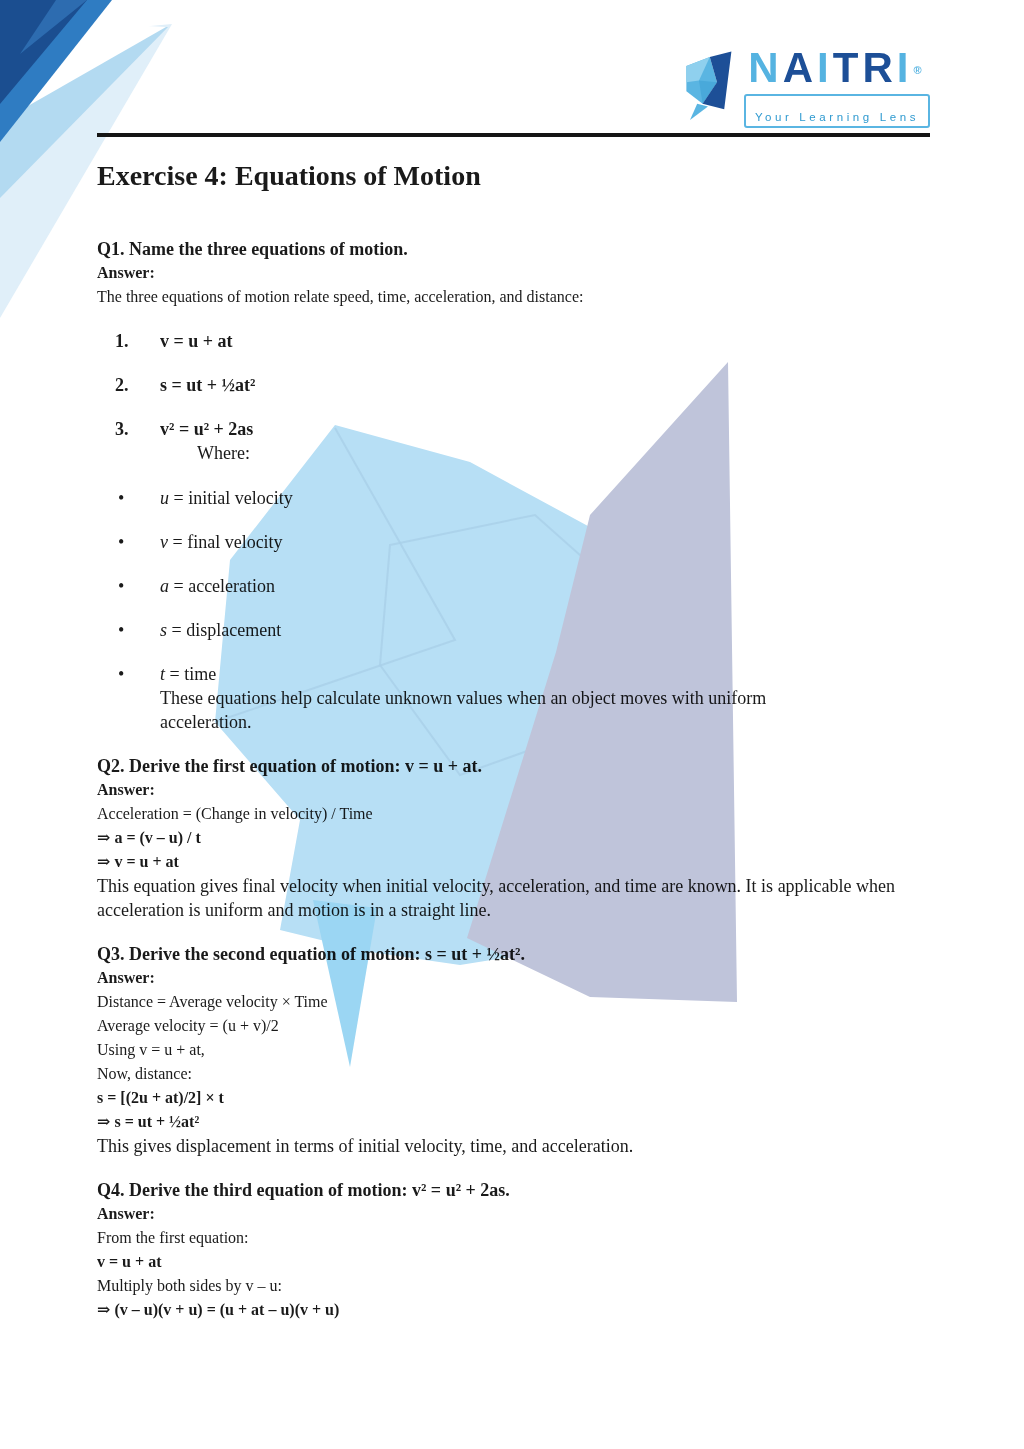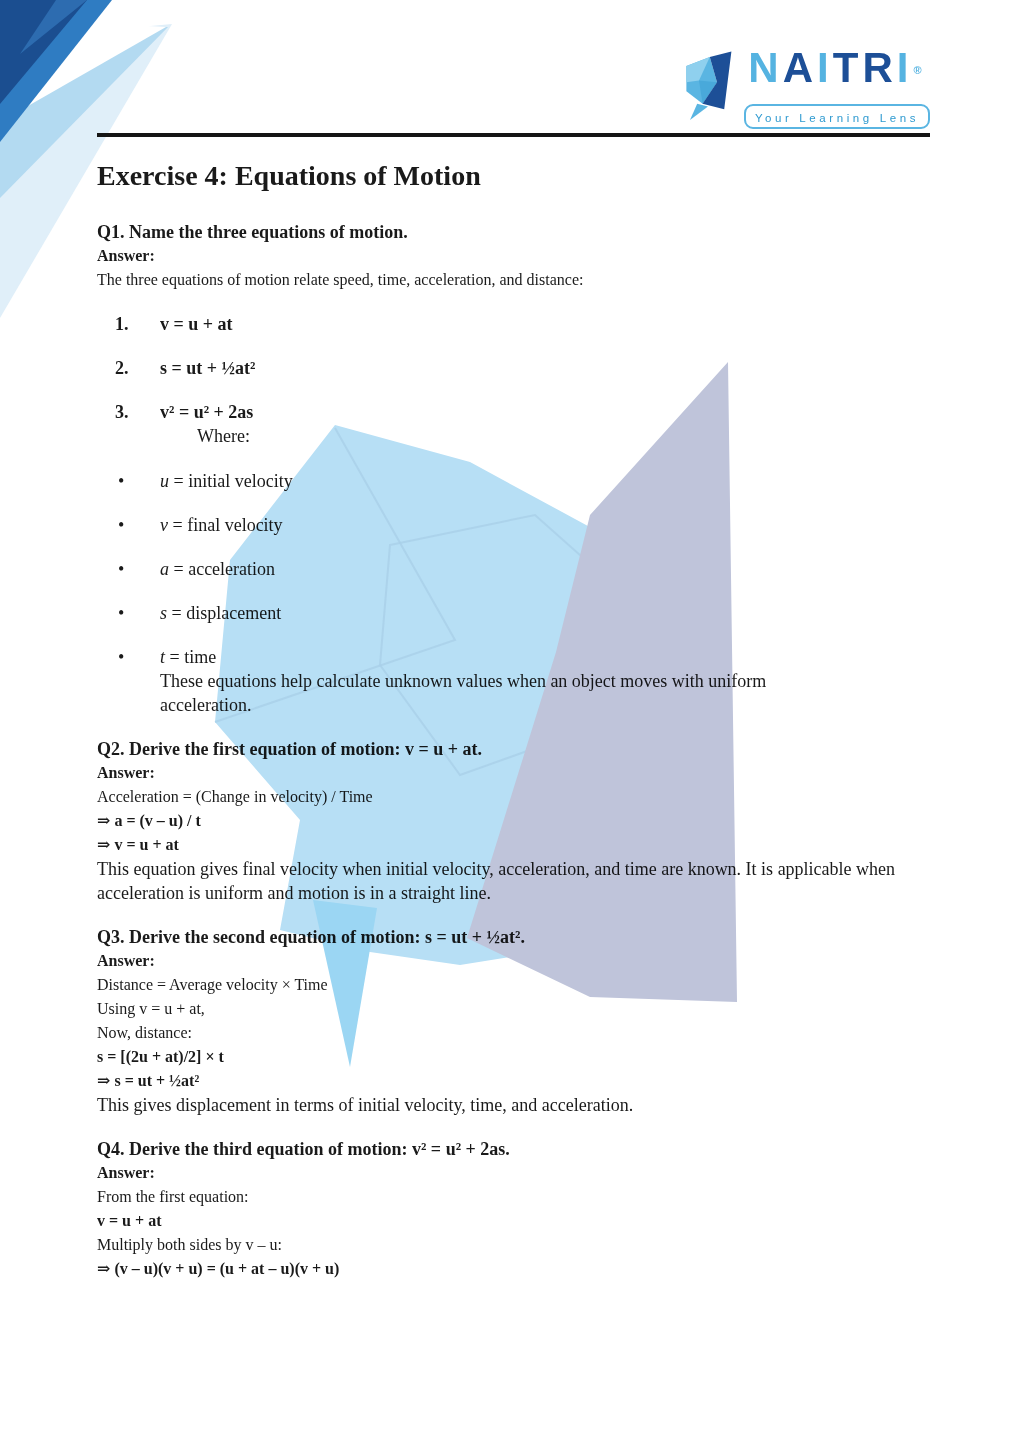--- a/index.html
+++ b/index.html
@@ -13,27 +13,27 @@
   .content{position:relative;z-index:2;padding:0 94px 0 97px;}
   
   .header{display:flex;justify-content:flex-end;align-items:flex-start;padding-top:46px;height:78px;}
   .logo{display:flex;align-items:flex-start;}
   .logo-mark{margin-right:9px;}
   .word-block{display:flex;flex-direction:column;align-items:center;}
   .wordmark{display:flex;align-items:flex-start;font-family:"Liberation Sans","DejaVu Sans",sans-serif;
     font-weight:800;font-size:42px;line-height:44px;letter-spacing:4px;}
   .l-sky{color:#55b3e1;} .l-navy{color:#1d4f97;}
   .reg{font-size:11px;color:#55b3e1;margin-top:2px;margin-left:1px;font-weight:700;}
-  .tagline-pill{margin-top:12px;border:2px solid #5ab5e2;border-radius:9px;padding:6px 9px 3px 9px;
+  .tagline-pill{margin-top:2px;border:2px solid #5ab5e2;border-radius:3px;padding:15px 9px 3px 9px;
     font-family:"Liberation Sans","DejaVu Sans",sans-serif;font-size:11.5px;letter-spacing:3.6px;
     color:#2f9ad0;white-space:nowrap;}
   .divider{border-top:4px solid #151515;margin-top:9px;}
   
   .title{margin:22px 0 4px 0;font-size:28px;line-height:34px;font-weight:bold;}
-  .qhead{margin-top:27px;font-size:18px;line-height:24px;font-weight:bold;}
+  .qhead{margin-top:44px;font-size:18px;line-height:24px;font-weight:bold;}
   .q{margin-top:20px;}
   .q .qhead{margin-top:0;}
   .line{font-size:16px;line-height:24px;}
   .b{font-weight:bold;}
   .para{font-size:18px;line-height:24px;}
   .eq-list{margin-top:20px;}
   .eq-item{display:flex;margin-bottom:20px;}
   .eq-item.last{margin-bottom:0;}
   .eq-num{width:63px;padding-left:18px;box-sizing:border-box;font-weight:bold;font-size:18px;line-height:24px;}
   .eq-text{font-weight:bold;font-size:18px;line-height:24px;}
@@ -151,20 +151,21 @@
     <div class="line">Acceleration = (Change in velocity) / Time</div>
     <div class="line b">⇒ a = (v – u) / t</div>
     <div class="line b">⇒ v = u + at</div>
     <div class="para concl">This equation gives final velocity when initial velocity, acceleration, and time are known. It is applicable when acceleration is uniform and motion is in a straight line.</div>
   </section>
 
   <section class="q">
     <div class="qhead">Q3. Derive the second equation of motion: s = ut + ½at².</div>
     <div class="line b">Answer:</div>
     <div class="line">Distance = Average velocity × Time</div>
+    <div class="line">Average velocity = (u + v)/2</div>
     <div class="line">Using v = u + at,</div>
     <div class="line">Now, distance:</div>
     <div class="line b">s = [(2u + at)/2] × t</div>
     <div class="line b">⇒ s = ut + ½at²</div>
     <div class="para concl">This gives displacement in terms of initial velocity, time, and acceleration.</div>
   </section>
 
   <section class="q">
     <div class="qhead">Q4. Derive the third equation of motion: v² = u² + 2as.</div>
     <div class="line b">Answer:</div>

